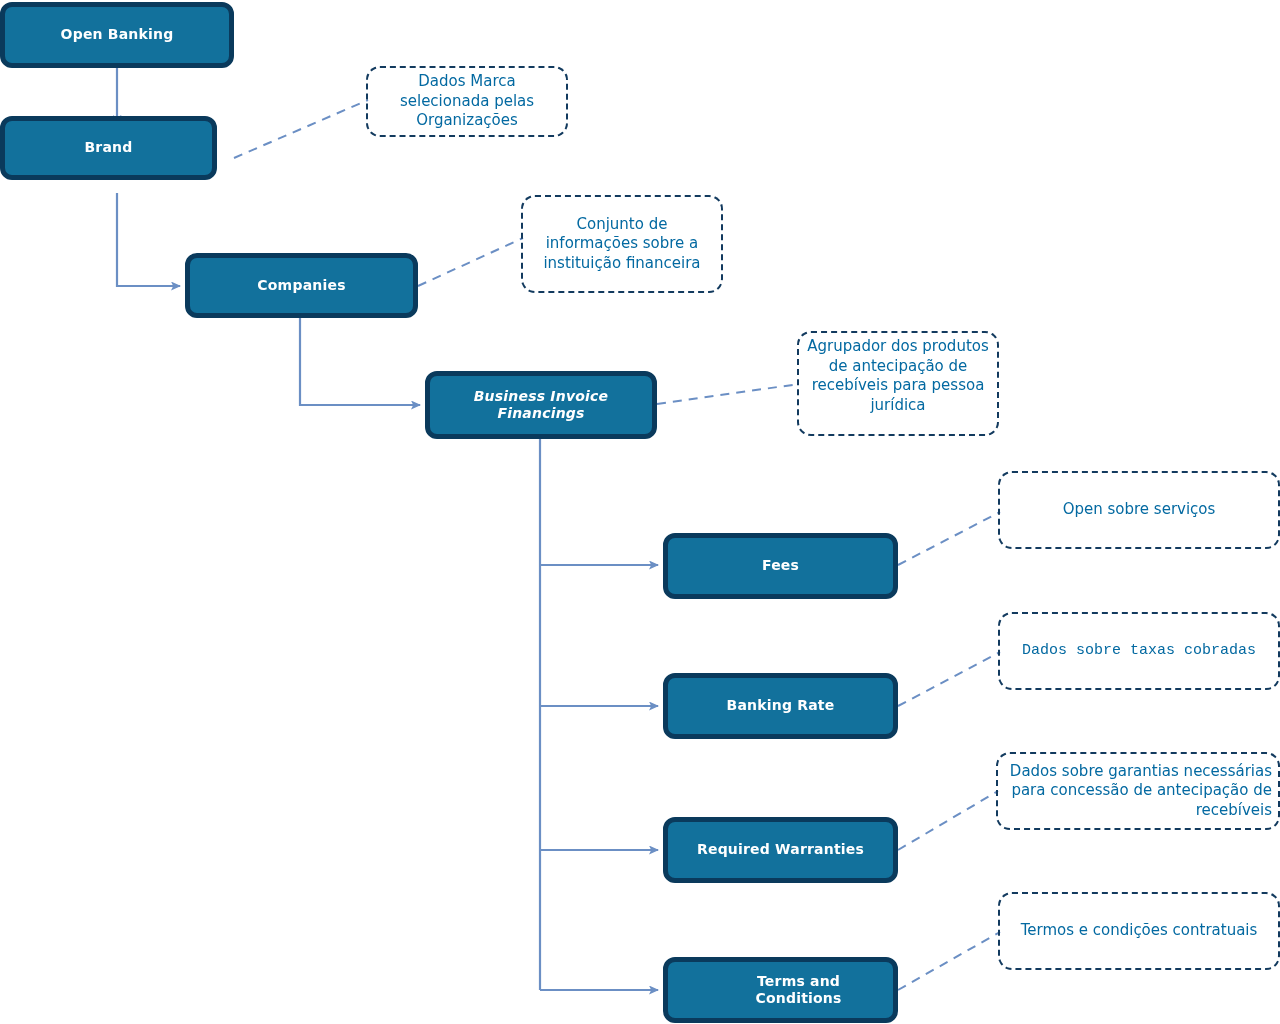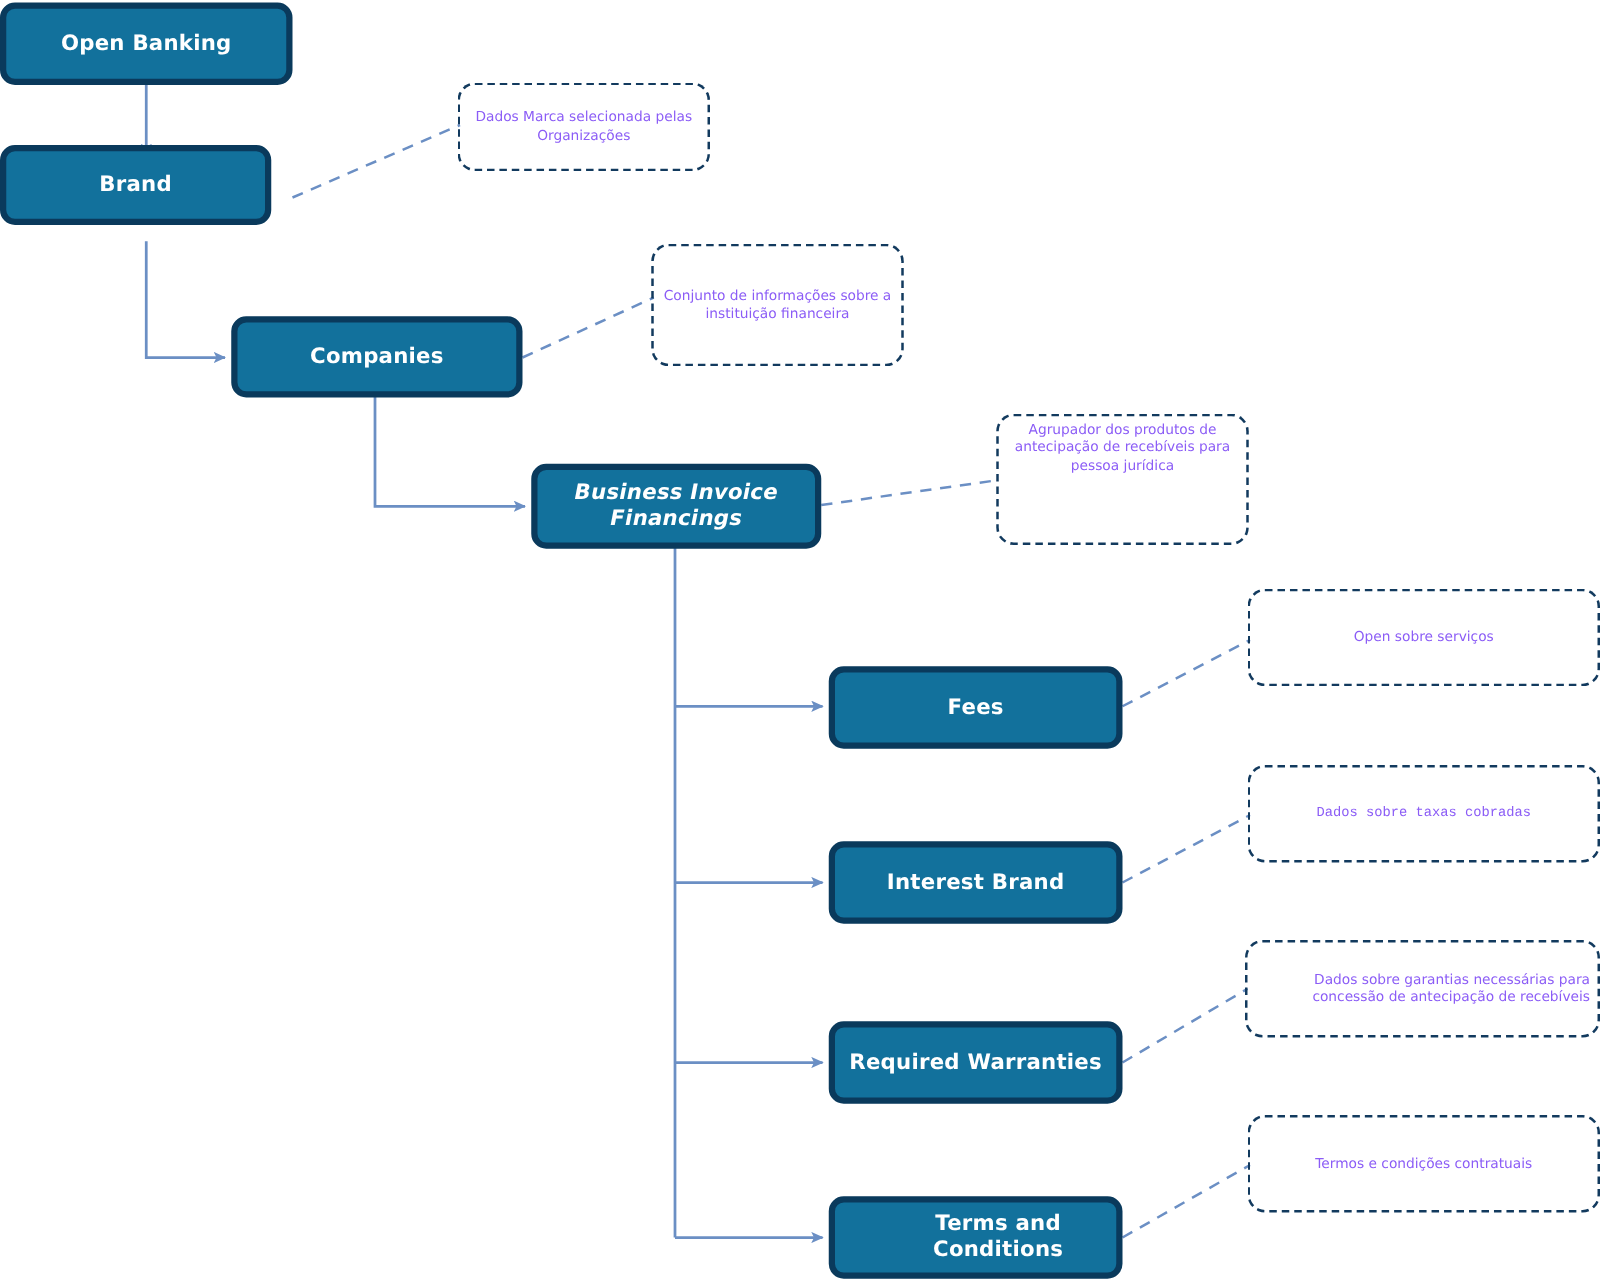--- a/index.html
+++ b/index.html
@@ -26,40 +26,40 @@
     position: absolute;
     box-sizing: border-box;
     background: #12719C;
     border: 5px solid #0A3A5C;
     border-radius: 12px;
     display: flex;
     align-items: center;
     justify-content: center;
     text-align: center;
     color: #ffffff;
-    font-size: 17px;
+    font-size: 14px;
     font-weight: 600;
     letter-spacing: 0.2px;
     line-height: 1.22;
     padding: 2px 8px;
     z-index: 3;
   }
   .node.two-line { line-height: 1.25; }
   .note {
     position: absolute;
     box-sizing: border-box;
     background: transparent;
     border: 2px dashed #123A5E;
     border-radius: 14px;
     display: flex;
     align-items: center;
     justify-content: center;
     text-align: center;
-    color: #8b5cf6;
-    font-size: 11px;
+    color: #0369a1;
+    font-size: 15px;
     font-weight: 400;
     line-height: 1.30;
     padding: 2px 6px;
     z-index: 2;
   }
   .note-overflow {
     align-items: flex-start;
     padding-top: 4px;
   }
 </style>
@@ -126,21 +126,21 @@
 
   <div class="node two-line" style="left:425px; top:371px; width:232px; height:68px;font-style:italic;">
     <span>Business Invoice Financings</span>
   </div>
 
   <div class="node" style="left:663px; top:533px; width:235px; height:66px;">
     <span>Fees</span>
   </div>
 
   <div class="node" style="left:663px; top:673px; width:235px; height:66px;">
-    <span>Interest Brand</span>
+    <span>Banking Rate</span>
   </div>
 
   <div class="node" style="left:663px; top:817px; width:235px; height:66px;">
     <span>Required Warranties</span>
   </div>
 
   <div class="node" style="left:663px; top:957px; width:235px; height:66px;padding-left:44px;">
     <span>Terms and Conditions</span>
   </div>
 

